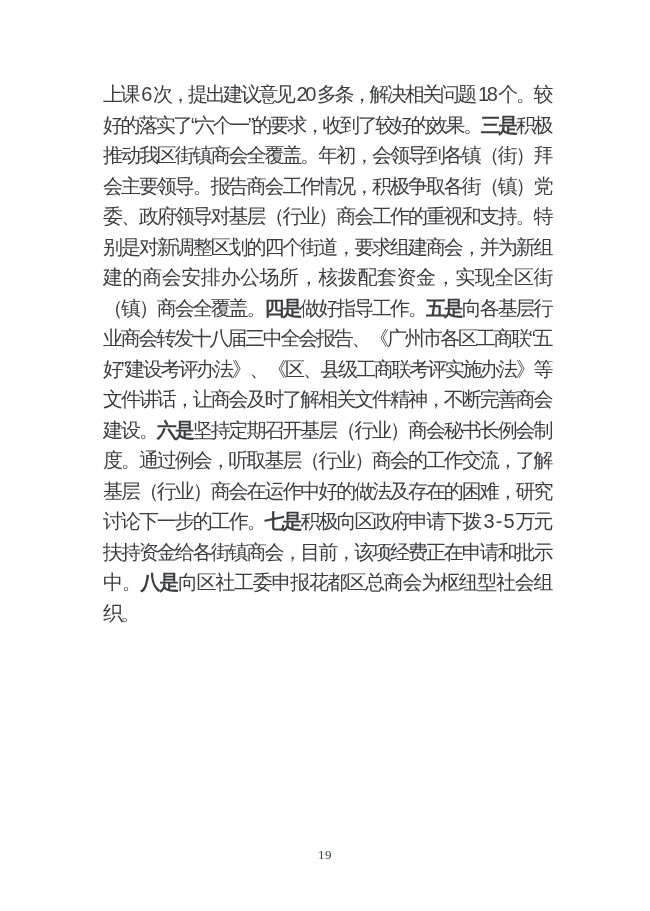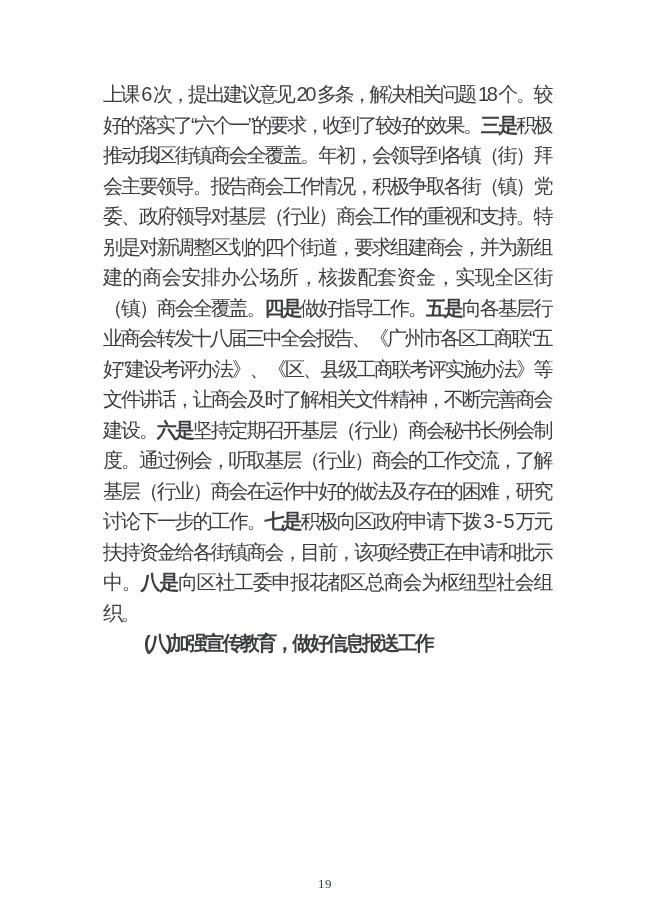--- a/index.html
+++ b/index.html
@@ -42,21 +42,21 @@
   }
   .doc-text p.heading{
     font-weight:bold;
   }
   .doc-text .bold{
     font-weight:bold;
   }
   .page-number{
     position:absolute;
     left:0;
-    top:876px;
+    top:847px;
     width:650px;
     text-align:center;
     font-family:"Liberation Serif","DejaVu Serif",serif;
     font-size:13px;
     letter-spacing:0.5px;
     color:var(--pagenum-color);
   }
   .scan-artifact{
     position:absolute;
     right:2px;
@@ -68,17 +68,16 @@
     filter:blur(1px);
     opacity:.85;
   }
 </style>
 </head>
 <body>
 
 <div class="page">
   <div class="doc-text">
       <p class=""><span>上课 6 次，提出建议意见 20 多条，解决相关问题 18 个。较好的落实了“六个一”的要求，收到了较好的效果。</span><span class="bold">三是</span><span>积极推动我区街镇商会全覆盖。年初，会领导到各镇（街）拜会主要领导。报告商会工作情况，积极争取各街（镇）党委、政府领导对基层（行业）商会工作的重视和支持。特别是对新调整区划的四个街道，要求组建商会，并为新组建的商会安排办公场所，核拨配套资金，实现全区街（镇）商会全覆盖。</span><span class="bold">四是</span><span>做好指导工作。</span><span class="bold">五是</span><span>向各基层行业商会转发十八届三中全会报告、《广州市各区工商联“五好”建设考评办法》、《区、县级工商联考评实施办法》等文件讲话，让商会及时了解相关文件精神，不断完善商会建设。</span><span class="bold">六是</span><span>坚持定期召开基层（行业）商会秘书长例会制度。通过例会，听取基层（行业）商会的工作交流，了解基层（行业）商会在运作中好的做法及存在的困难，研究讨论下一步的工作。</span><span class="bold">七是</span><span>积极向区政府申请下拨 3 - 5 万元扶持资金给各街镇商会，目前，该项经费正在申请和批示中。</span><span class="bold">八是</span><span>向区社工委申报花都区总商会为枢纽型社会组织。</span></p>
-      <p class="indent heading"><span class="bold">(八)加强宣传教育，做好信息报送工作</span></p>
     </div>
   <div class="page-number">19</div>
   <div class="scan-artifact"></div>
 </div>
 
 </body></html>

